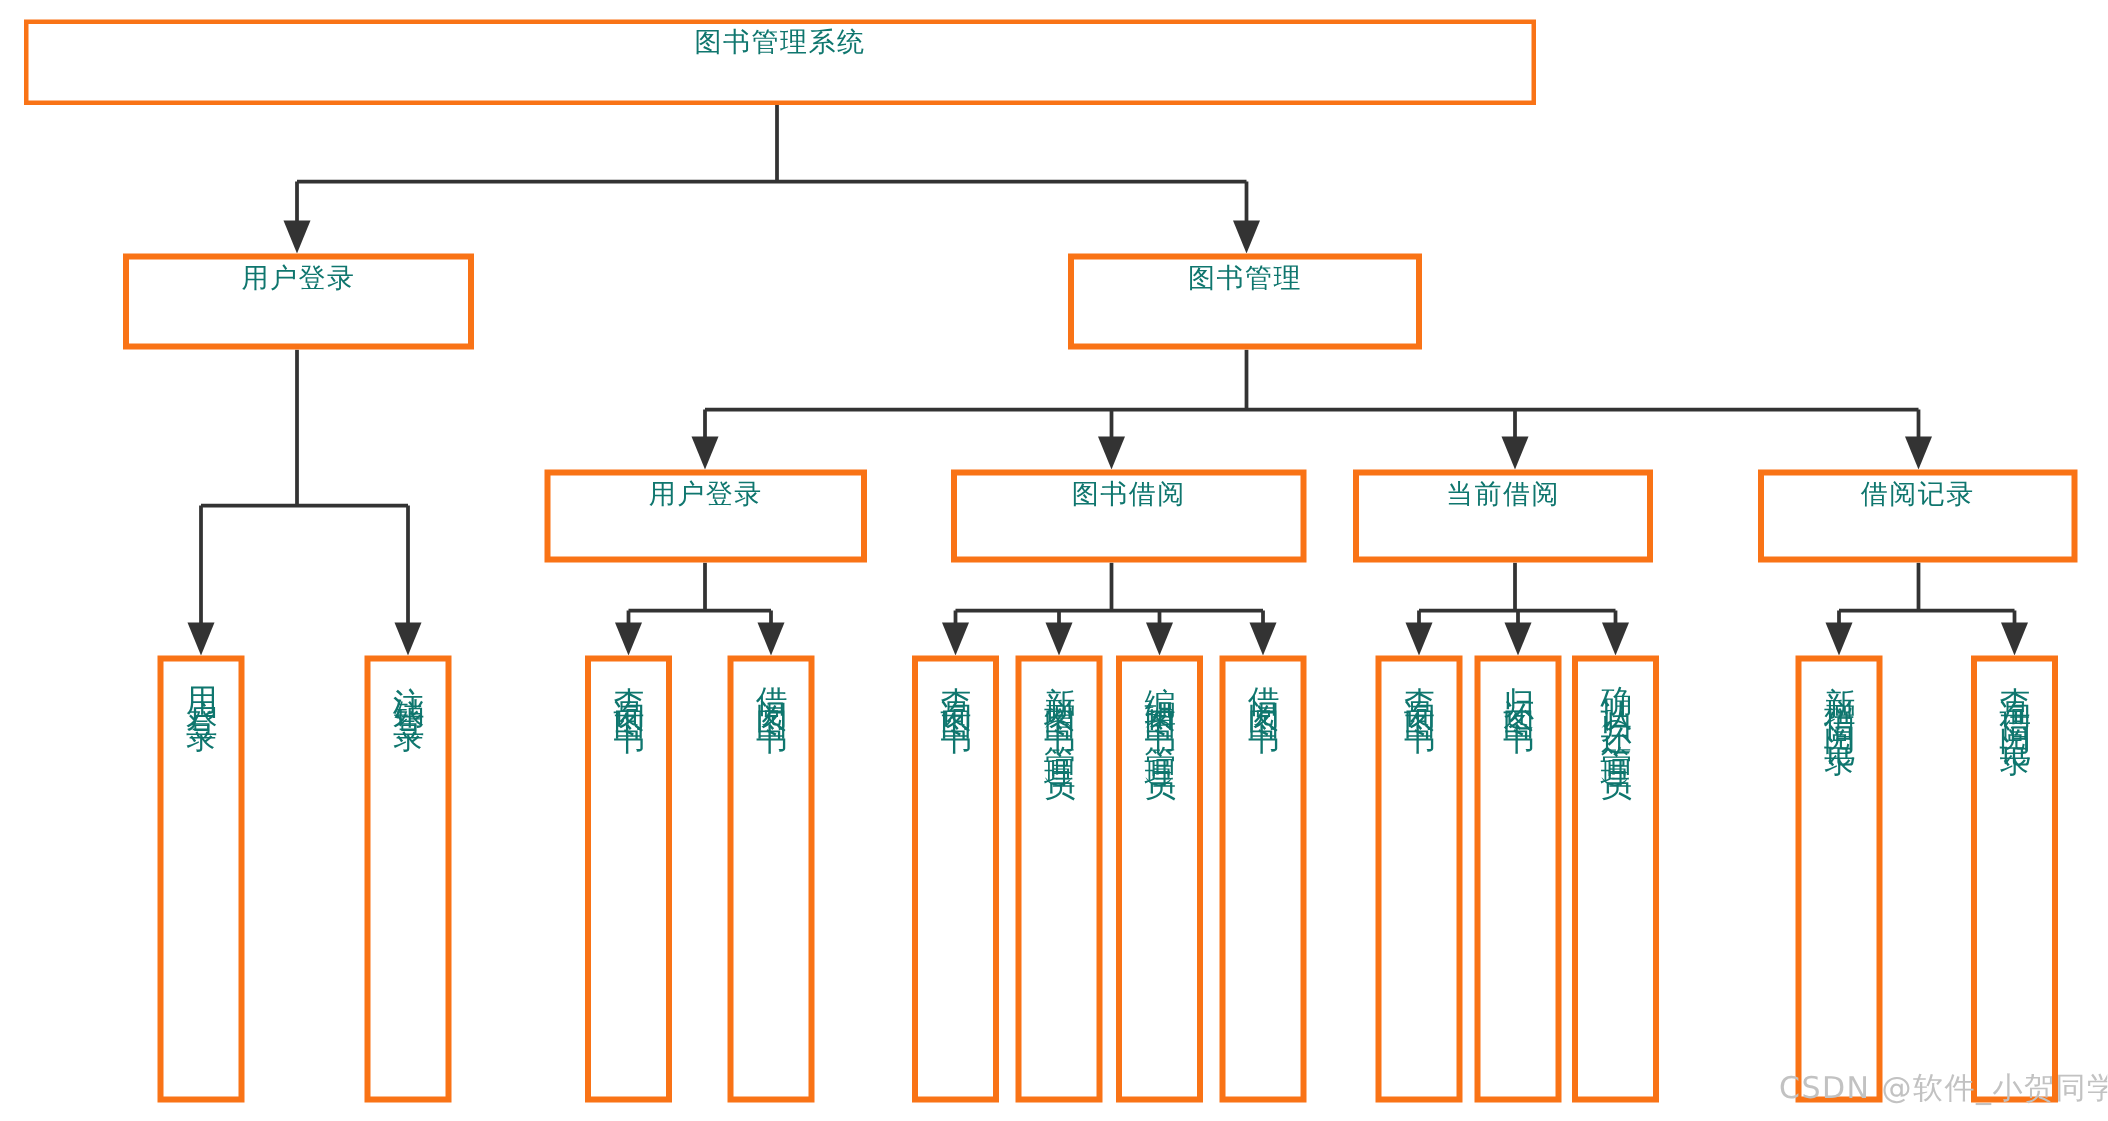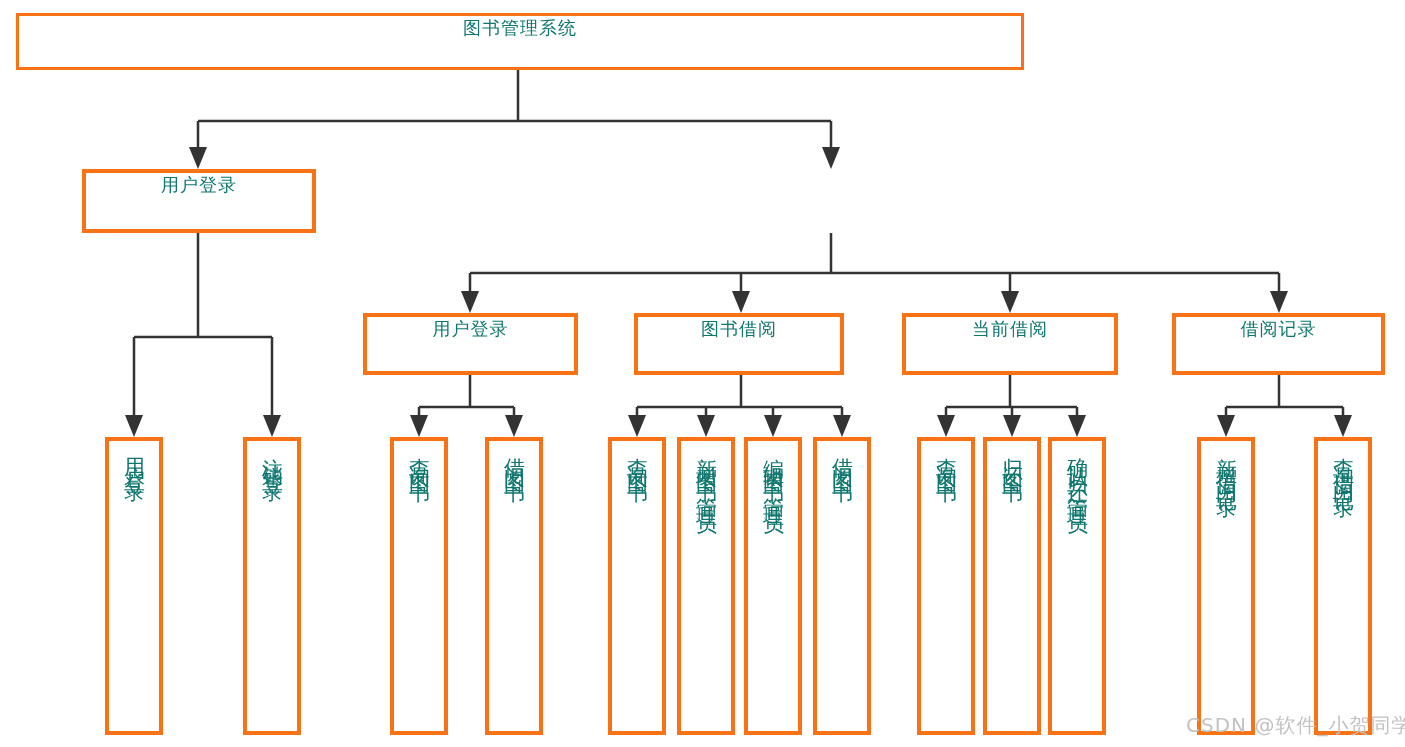--- a/index.html
+++ b/index.html
@@ -138,28 +138,31 @@
     </g>
   </svg>
 
   <div class="box hbox root-box" style="left:16px; top:13px; width:1008px; height:57px;">
     <span class="lbl">图书管理系统</span>
   </div>
 
   <div class="box hbox" style="left:82px; top:169px; width:234px; height:64px;">
     <span class="lbl">用户登录</span>
   </div>
+  <div class="box hbox" style="left:712px; top:169px; width:236px; height:64px;">
+    <span class="lbl">图书管理</span>
+  </div>
 
   <div class="box hbox" style="left:363px; top:313px; width:215px; height:62px;">
     <span class="lbl">用户登录</span>
   </div>
-  <div class="box hbox" style="left:634px; top:313px; width:210px; height:62px;">
+  <div class="box hbox" style="left:634px; top:313px; width:237px; height:62px;">
     <span class="lbl">图书借阅</span>
   </div>
-  <div class="box hbox" style="left:902px; top:313px; width:216px; height:62px;">
+  <div class="box hbox" style="left:902px; top:313px; width:200px; height:62px;">
     <span class="lbl">当前借阅</span>
   </div>
   <div class="box hbox" style="left:1172px; top:313px; width:213px; height:62px;">
     <span class="lbl">借阅记录</span>
   </div>
 
   <div class="box vbox" style="left:105px;">
     <span class="vlbl">用户登录</span>
   </div>
   <div class="box vbox" style="left:243px;">

